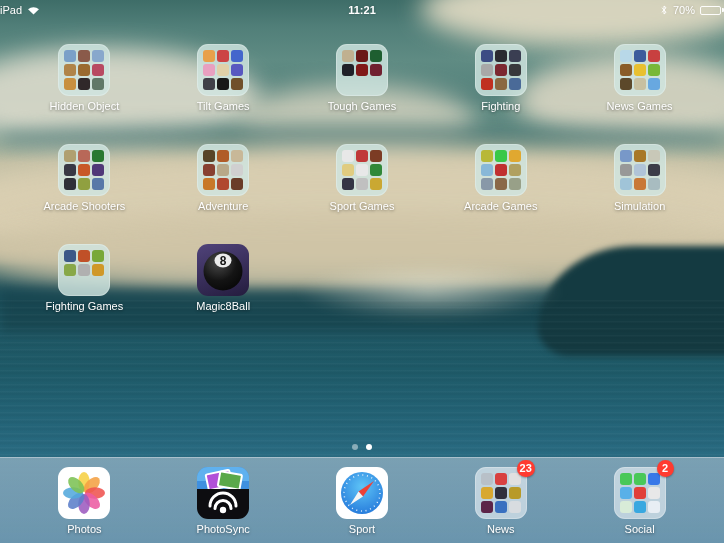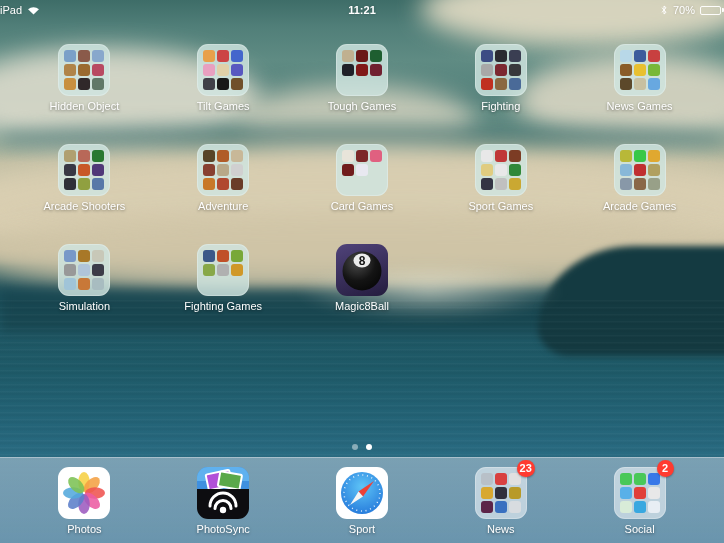--- a/index.html
+++ b/index.html
@@ -212,32 +212,20 @@
             <span class="mini" style="background: rgb(200, 120, 40);"></span>
             <span class="mini" style="background: rgb(176, 72, 48);"></span>
             <span class="mini" style="background: rgb(106, 60, 40);"></span>
           </div>
         </div>
         <div class="icon-label">Adventure</div>
       </div>
       <div class="cell">
         <div class="folder-tile">
           <div class="mini-grid">
-            <span class="mini" style="background: rgb(232, 228, 218);"></span>
-            <span class="mini" style="background: rgb(124, 40, 40);"></span>
-            <span class="mini" style="background: rgb(224, 96, 128);"></span>
-            <span class="mini" style="background: rgb(112, 28, 28);"></span>
-            <span class="mini" style="background: rgb(232, 232, 240);"></span>
-          </div>
-        </div>
-        <div class="icon-label">Card Games</div>
-      </div>
-      <div class="cell">
-        <div class="folder-tile">
-          <div class="mini-grid">
             <span class="mini" style="background: rgb(232, 232, 232);"></span>
             <span class="mini" style="background: rgb(192, 56, 56);"></span>
             <span class="mini" style="background: rgb(124, 60, 36);"></span>
             <span class="mini" style="background: rgb(224, 204, 128);"></span>
             <span class="mini" style="background: rgb(232, 232, 232);"></span>
             <span class="mini" style="background: rgb(48, 136, 56);"></span>
             <span class="mini" style="background: rgb(52, 52, 68);"></span>
             <span class="mini" style="background: rgb(192, 192, 192);"></span>
             <span class="mini" style="background: rgb(202, 168, 50);"></span>
           </div>

